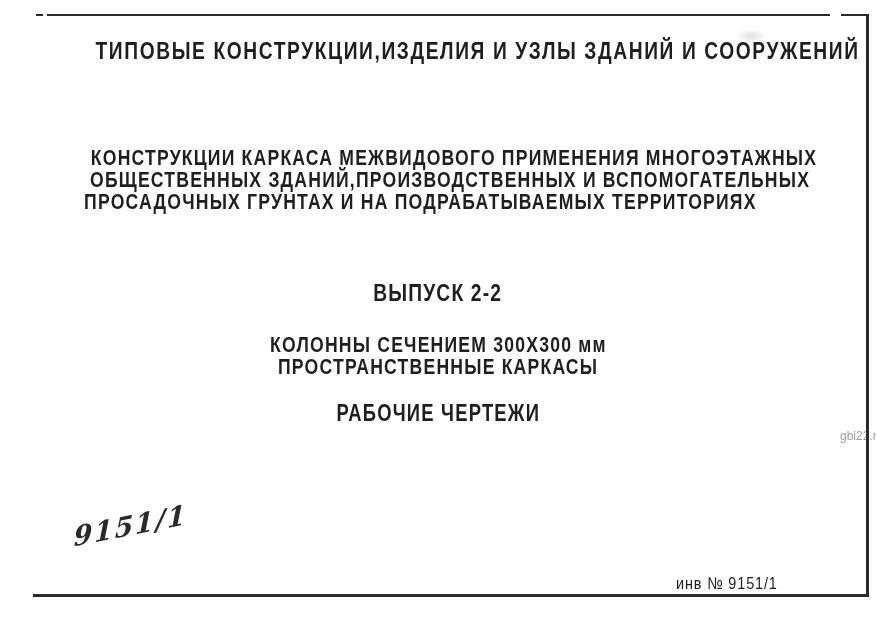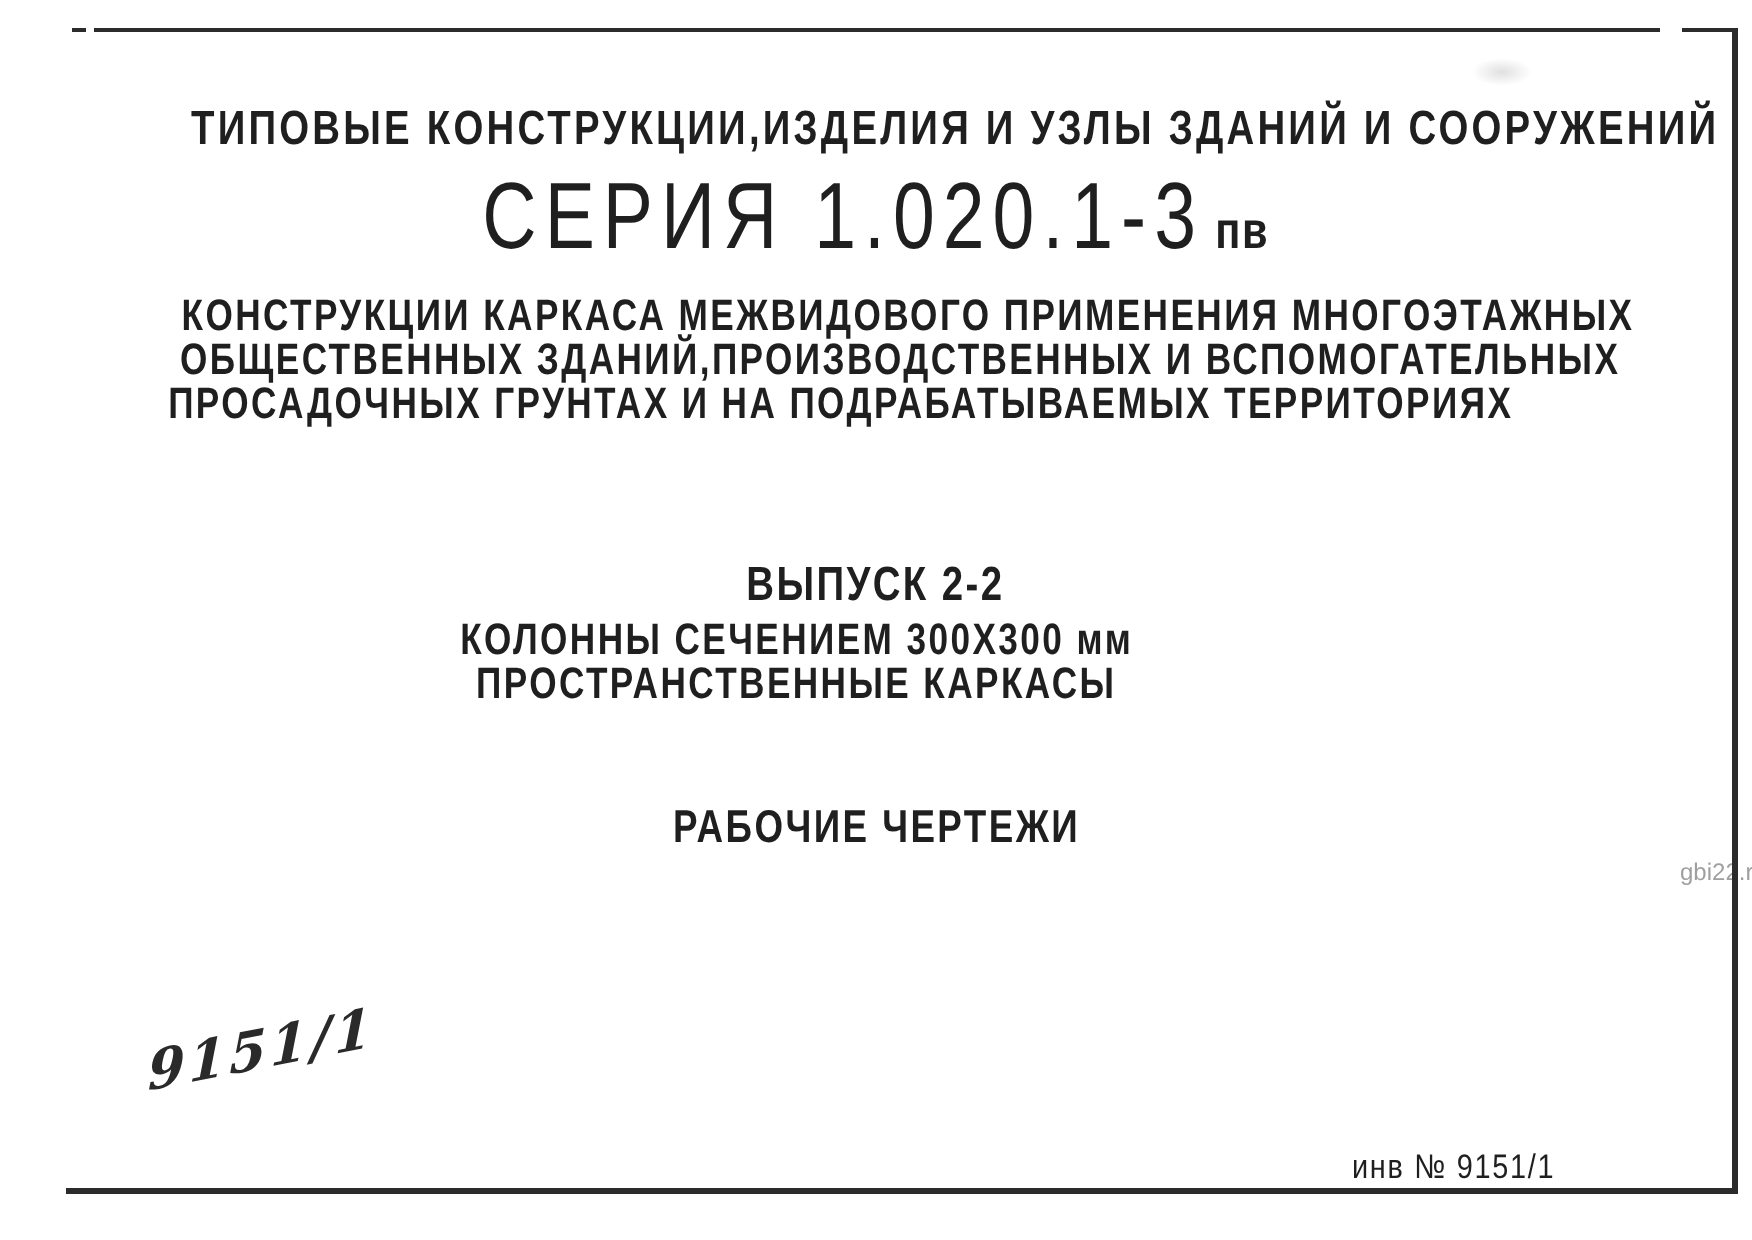--- a/index.html
+++ b/index.html
@@ -34,35 +34,35 @@
   }
   .gost{
     display:inline-block;
     font-family:"Liberation Sans",sans-serif;
     font-weight:700;
     white-space:nowrap;
     transform:scaleX(0.80);
     letter-spacing:1.5px;
     color:var(--ink,#1f1f1f);
   }
-  .header-row{top:51px;font-size:24px;text-align:center;}
+  .header-row{top:37px;font-size:24px;text-align:center;}
   .header-row .gost{letter-spacing:2px;}
 
   .series-row{top:80px;font-size:47px;}
   .series-row .gost{font-weight:400;letter-spacing:5px;}
   .series-suffix{
     font-size:26px;font-weight:600;letter-spacing:1px;
     margin-left:7px;
   }
 
   .block{position:absolute;left:0;width:796px;text-align:center;z-index:2;}
   .block .row{line-height:22px;font-size:22px;}
   .desc-block{top:147px;}
   .issue-row{top:279px;font-size:24px;}
-  .subject-block{top:309px;}
+  .subject-block{top:334px;margin-left:40px;}
   .doctype-row{top:400px;font-size:23px;}
 
   .handwritten{
     position:absolute;left:74px;top:521px;
     font-family:"DejaVu Serif",serif;
     font-style:italic;font-weight:600;
     font-size:27px;letter-spacing:2px;
     color:#2a2a2a;
     transform:rotate(-11deg) skewX(-12deg);
     transform-origin:left center;
@@ -98,23 +98,20 @@
   <div class="seg bottom-line"></div>
 
   <div class="smudge"></div>
 
   <div class="watermark">gbi22.ru</div>
 
   <div class="line header-row">
     <span class="gost">ТИПОВЫЕ КОНСТРУКЦИИ,ИЗДЕЛИЯ И УЗЛЫ ЗДАНИЙ И СООРУЖЕНИЙ</span>
   </div>
 
-  <div class="line series-row">
-    <span class="gost"><span>СЕРИЯ 1.020.1-3</span><span class="series-suffix">пв</span></span>
-  </div>
 
   <div class="block desc-block">
     <div class="row"><span class="gost">КОНСТРУКЦИИ КАРКАСА МЕЖВИДОВОГО ПРИМЕНЕНИЯ МНОГОЭТАЖНЫХ</span></div>
     <div class="row"><span class="gost">ОБЩЕСТВЕННЫХ ЗДАНИЙ,ПРОИЗВОДСТВЕННЫХ И ВСПОМОГАТЕЛЬНЫХ</span></div>
     <div class="row"><span class="gost">ПРОСАДОЧНЫХ ГРУНТАХ И НА ПОДРАБАТЫВАЕМЫХ ТЕРРИТОРИЯХ</span></div>
   </div>
 
   <div class="line issue-row">
     <span class="gost">ВЫПУСК 2-2</span>
   </div>

